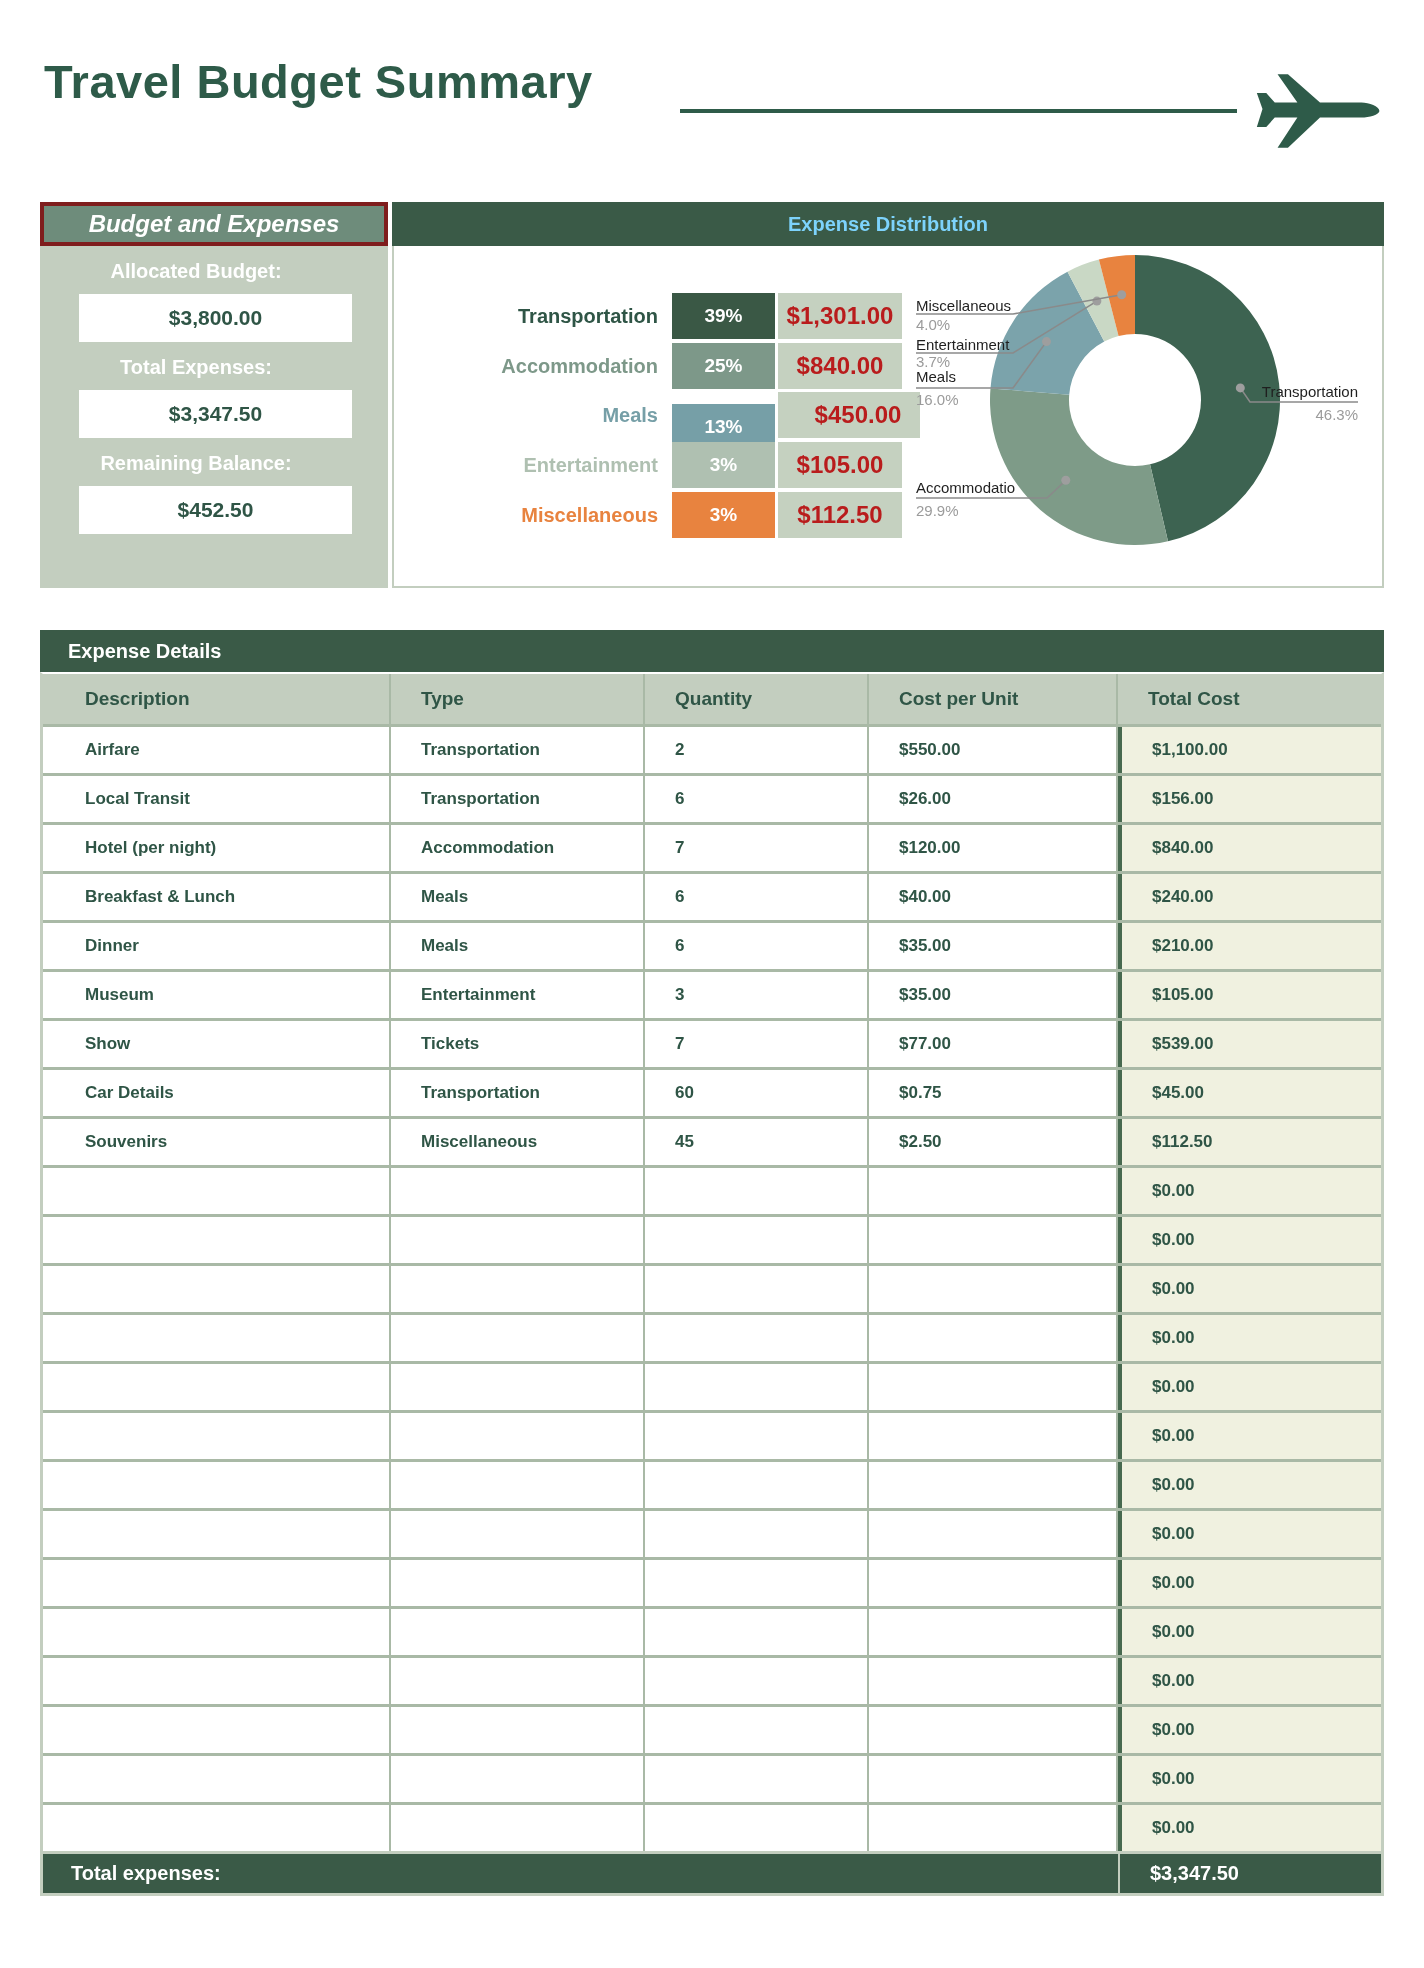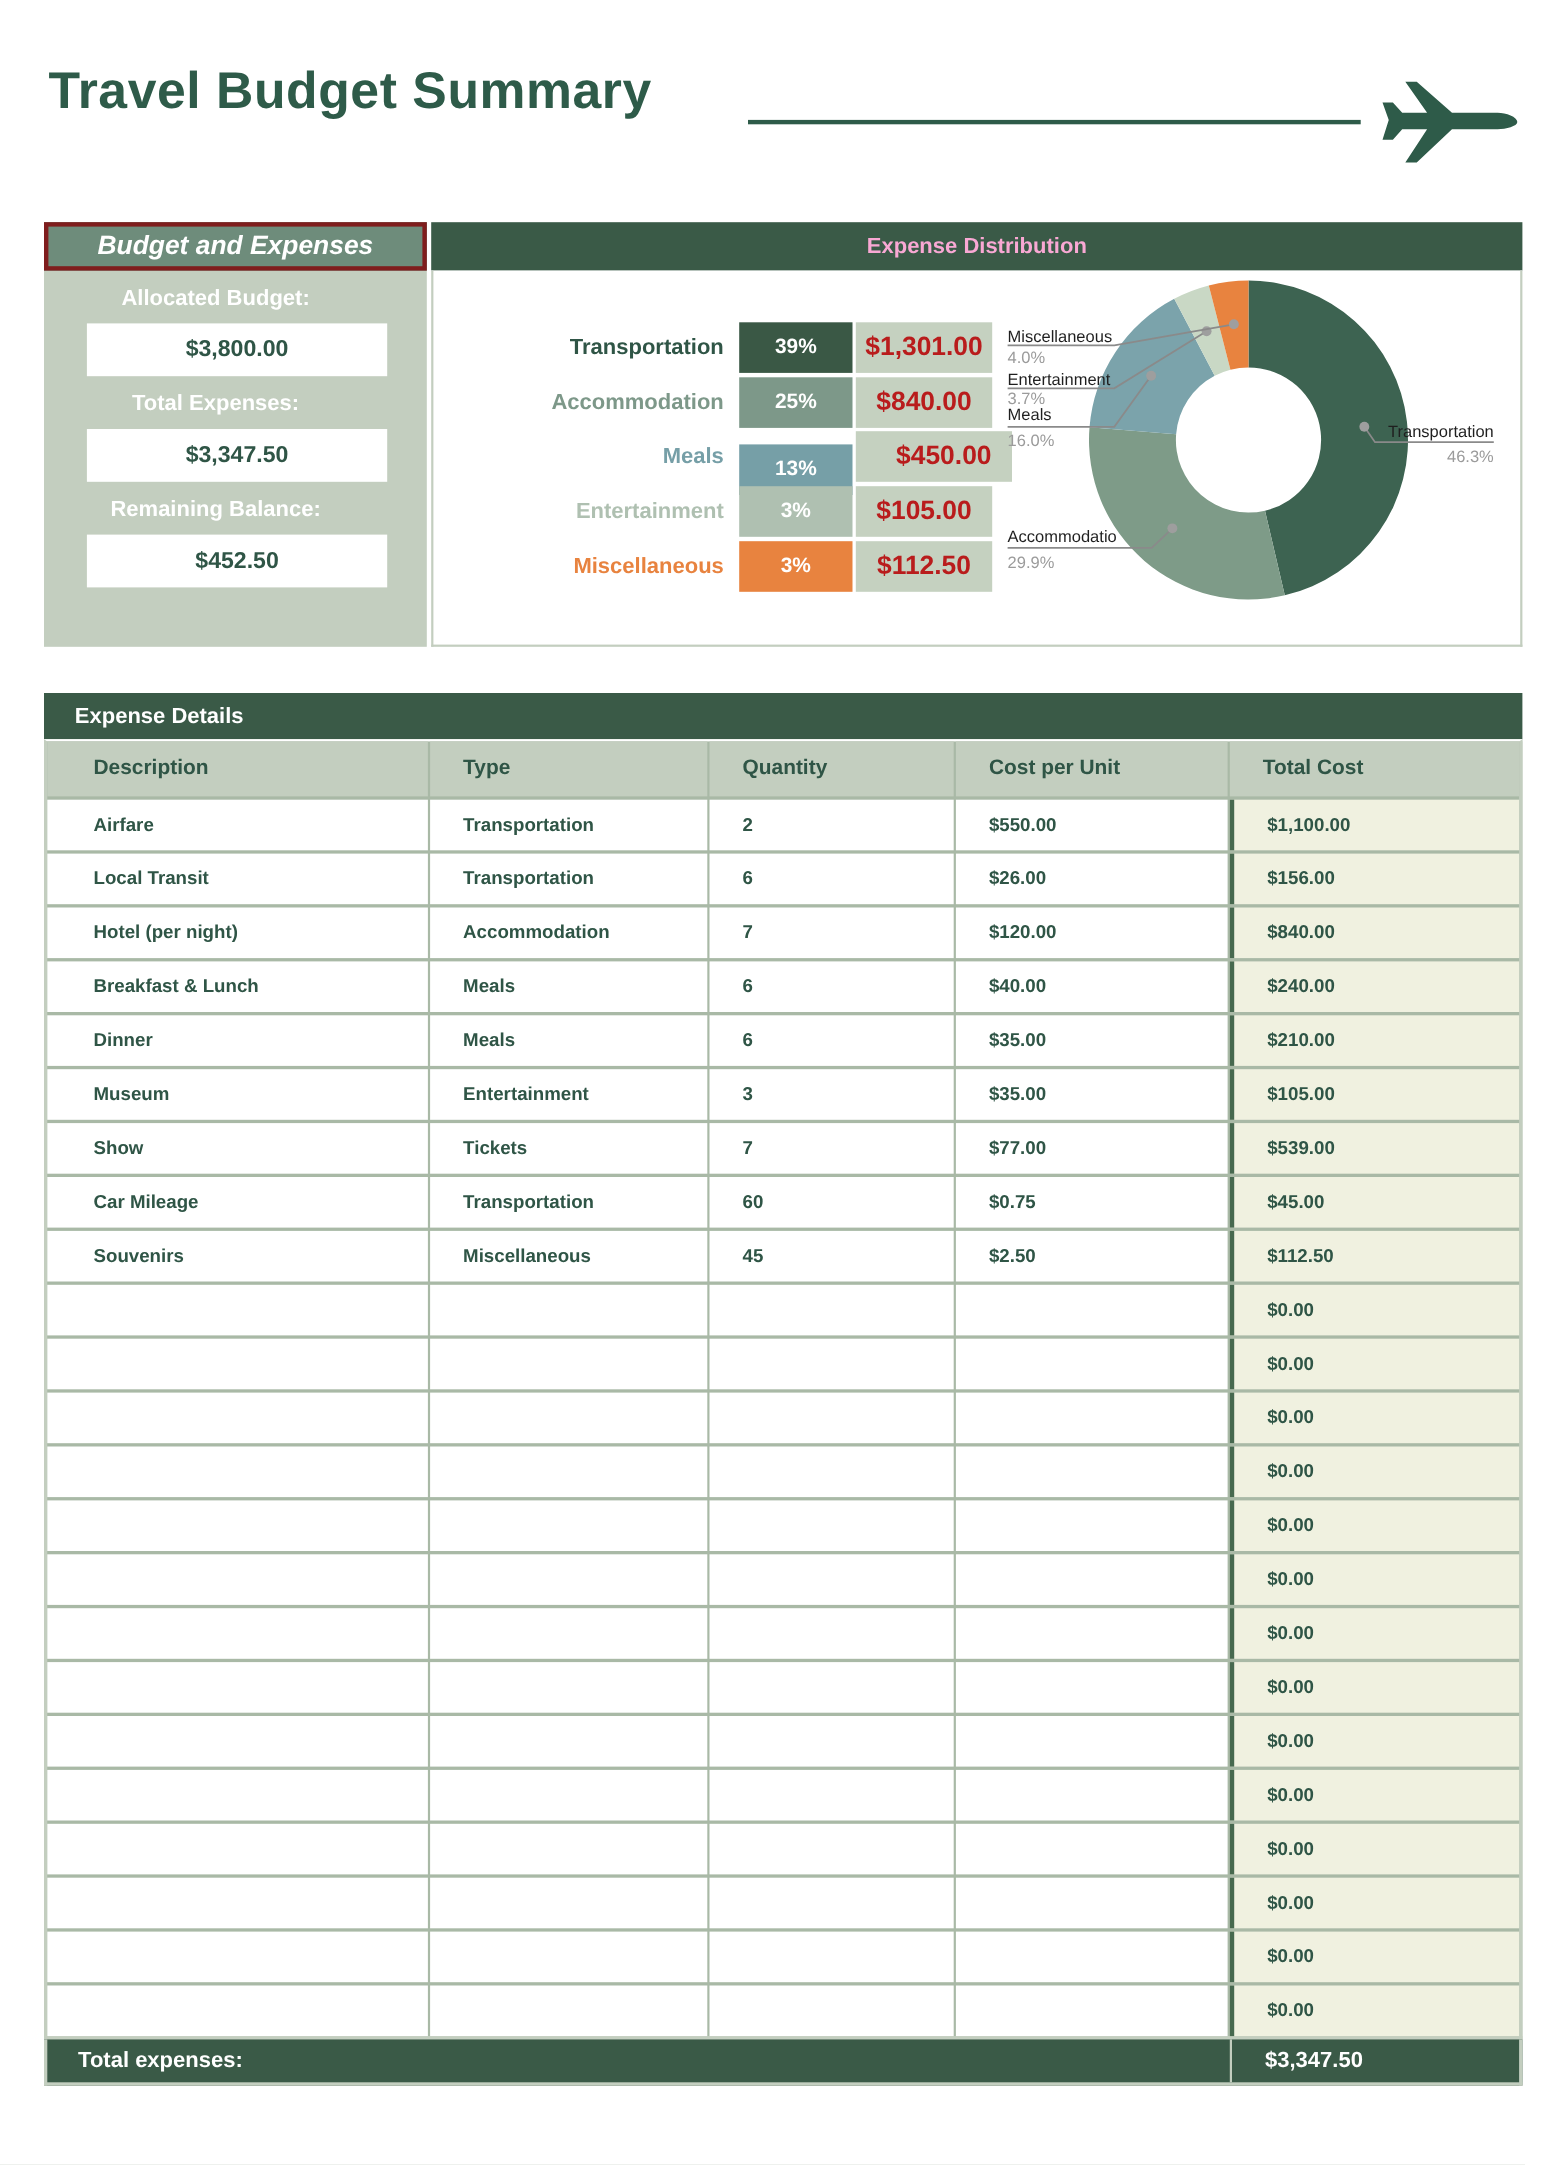--- a/index.html
+++ b/index.html
@@ -13,21 +13,21 @@
   .title-line{left:680px;top:109px;width:557px;height:4px;background:#2E5B49;}
   .plane{left:1254px;top:68px;width:132px;height:86px;}
   
   .bp{left:40px;top:202px;width:348px;height:386px;background:#C3CEBF;box-sizing:border-box;}
   .bp-header{height:44px;background:#6E8C7B;display:flex;align-items:center;justify-content:center;
     color:#fff;font-weight:bold;font-size:24px;border:4px solid #7f1d1d;box-sizing:border-box;font-style:italic;}
   .bp-label{left:40px;width:312px;text-align:center;color:#ffffff;font-weight:bold;font-size:20px;height:28px;line-height:28px;}
   .bp-box{left:79px;width:273px;height:48px;background:#ffffff;display:flex;align-items:center;justify-content:center;
     color:#2F5546;font-weight:bold;font-size:21px;}
   .dp-header{left:392px;top:202px;width:992px;height:44px;background:#3A5A47;display:flex;align-items:center;justify-content:center;
-    color:#f9a8d4;font-weight:bold;font-size:20px;box-sizing:border-box;}
+    color:#7dd3fc;font-weight:bold;font-size:20px;box-sizing:border-box;}
   .dp-body{left:392px;top:246px;width:992px;height:342px;background:#ffffff;border:2px solid #C3CEBF;border-top:none;box-sizing:border-box;}
   
   .dist-label{left:392px;width:266px;height:46px;line-height:46px;text-align:right;font-size:20px;font-weight:bold;}
   .dist-pct{left:672px;width:103px;height:46px;display:flex;align-items:center;justify-content:center;
     color:#fff;font-weight:bold;font-size:19px;}
   .dist-amt{left:778px;width:124px;height:46px;display:flex;align-items:center;justify-content:center;
     background:#C5D1C0;color:#b91c1c;font-weight:bold;font-size:24px;}
   .donut-layer{left:392px;top:248px;width:992px;height:340px;}
   .donut-layer svg{display:block;}
   .pie-name{font-size:15px;fill:#1F1F1F;}
@@ -157,21 +157,21 @@
       <div class="td col-desc first">Museum</div>
       <div class="td col-type">Entertainment</div>
       <div class="td col-qty">3</div>
       <div class="td col-cpu">$35.00</div>
       <div class="td col-total">$105.00</div>
       <div class="td col-desc first">Show</div>
       <div class="td col-type">Tickets</div>
       <div class="td col-qty">7</div>
       <div class="td col-cpu">$77.00</div>
       <div class="td col-total">$539.00</div>
-      <div class="td col-desc first">Car Mileage</div>
+      <div class="td col-desc first">Car Details</div>
       <div class="td col-type">Transportation</div>
       <div class="td col-qty">60</div>
       <div class="td col-cpu">$0.75</div>
       <div class="td col-total">$45.00</div>
       <div class="td col-desc first">Souvenirs</div>
       <div class="td col-type">Miscellaneous</div>
       <div class="td col-qty">45</div>
       <div class="td col-cpu">$2.50</div>
       <div class="td col-total">$112.50</div>
       <div class="td col-desc first"></div>

